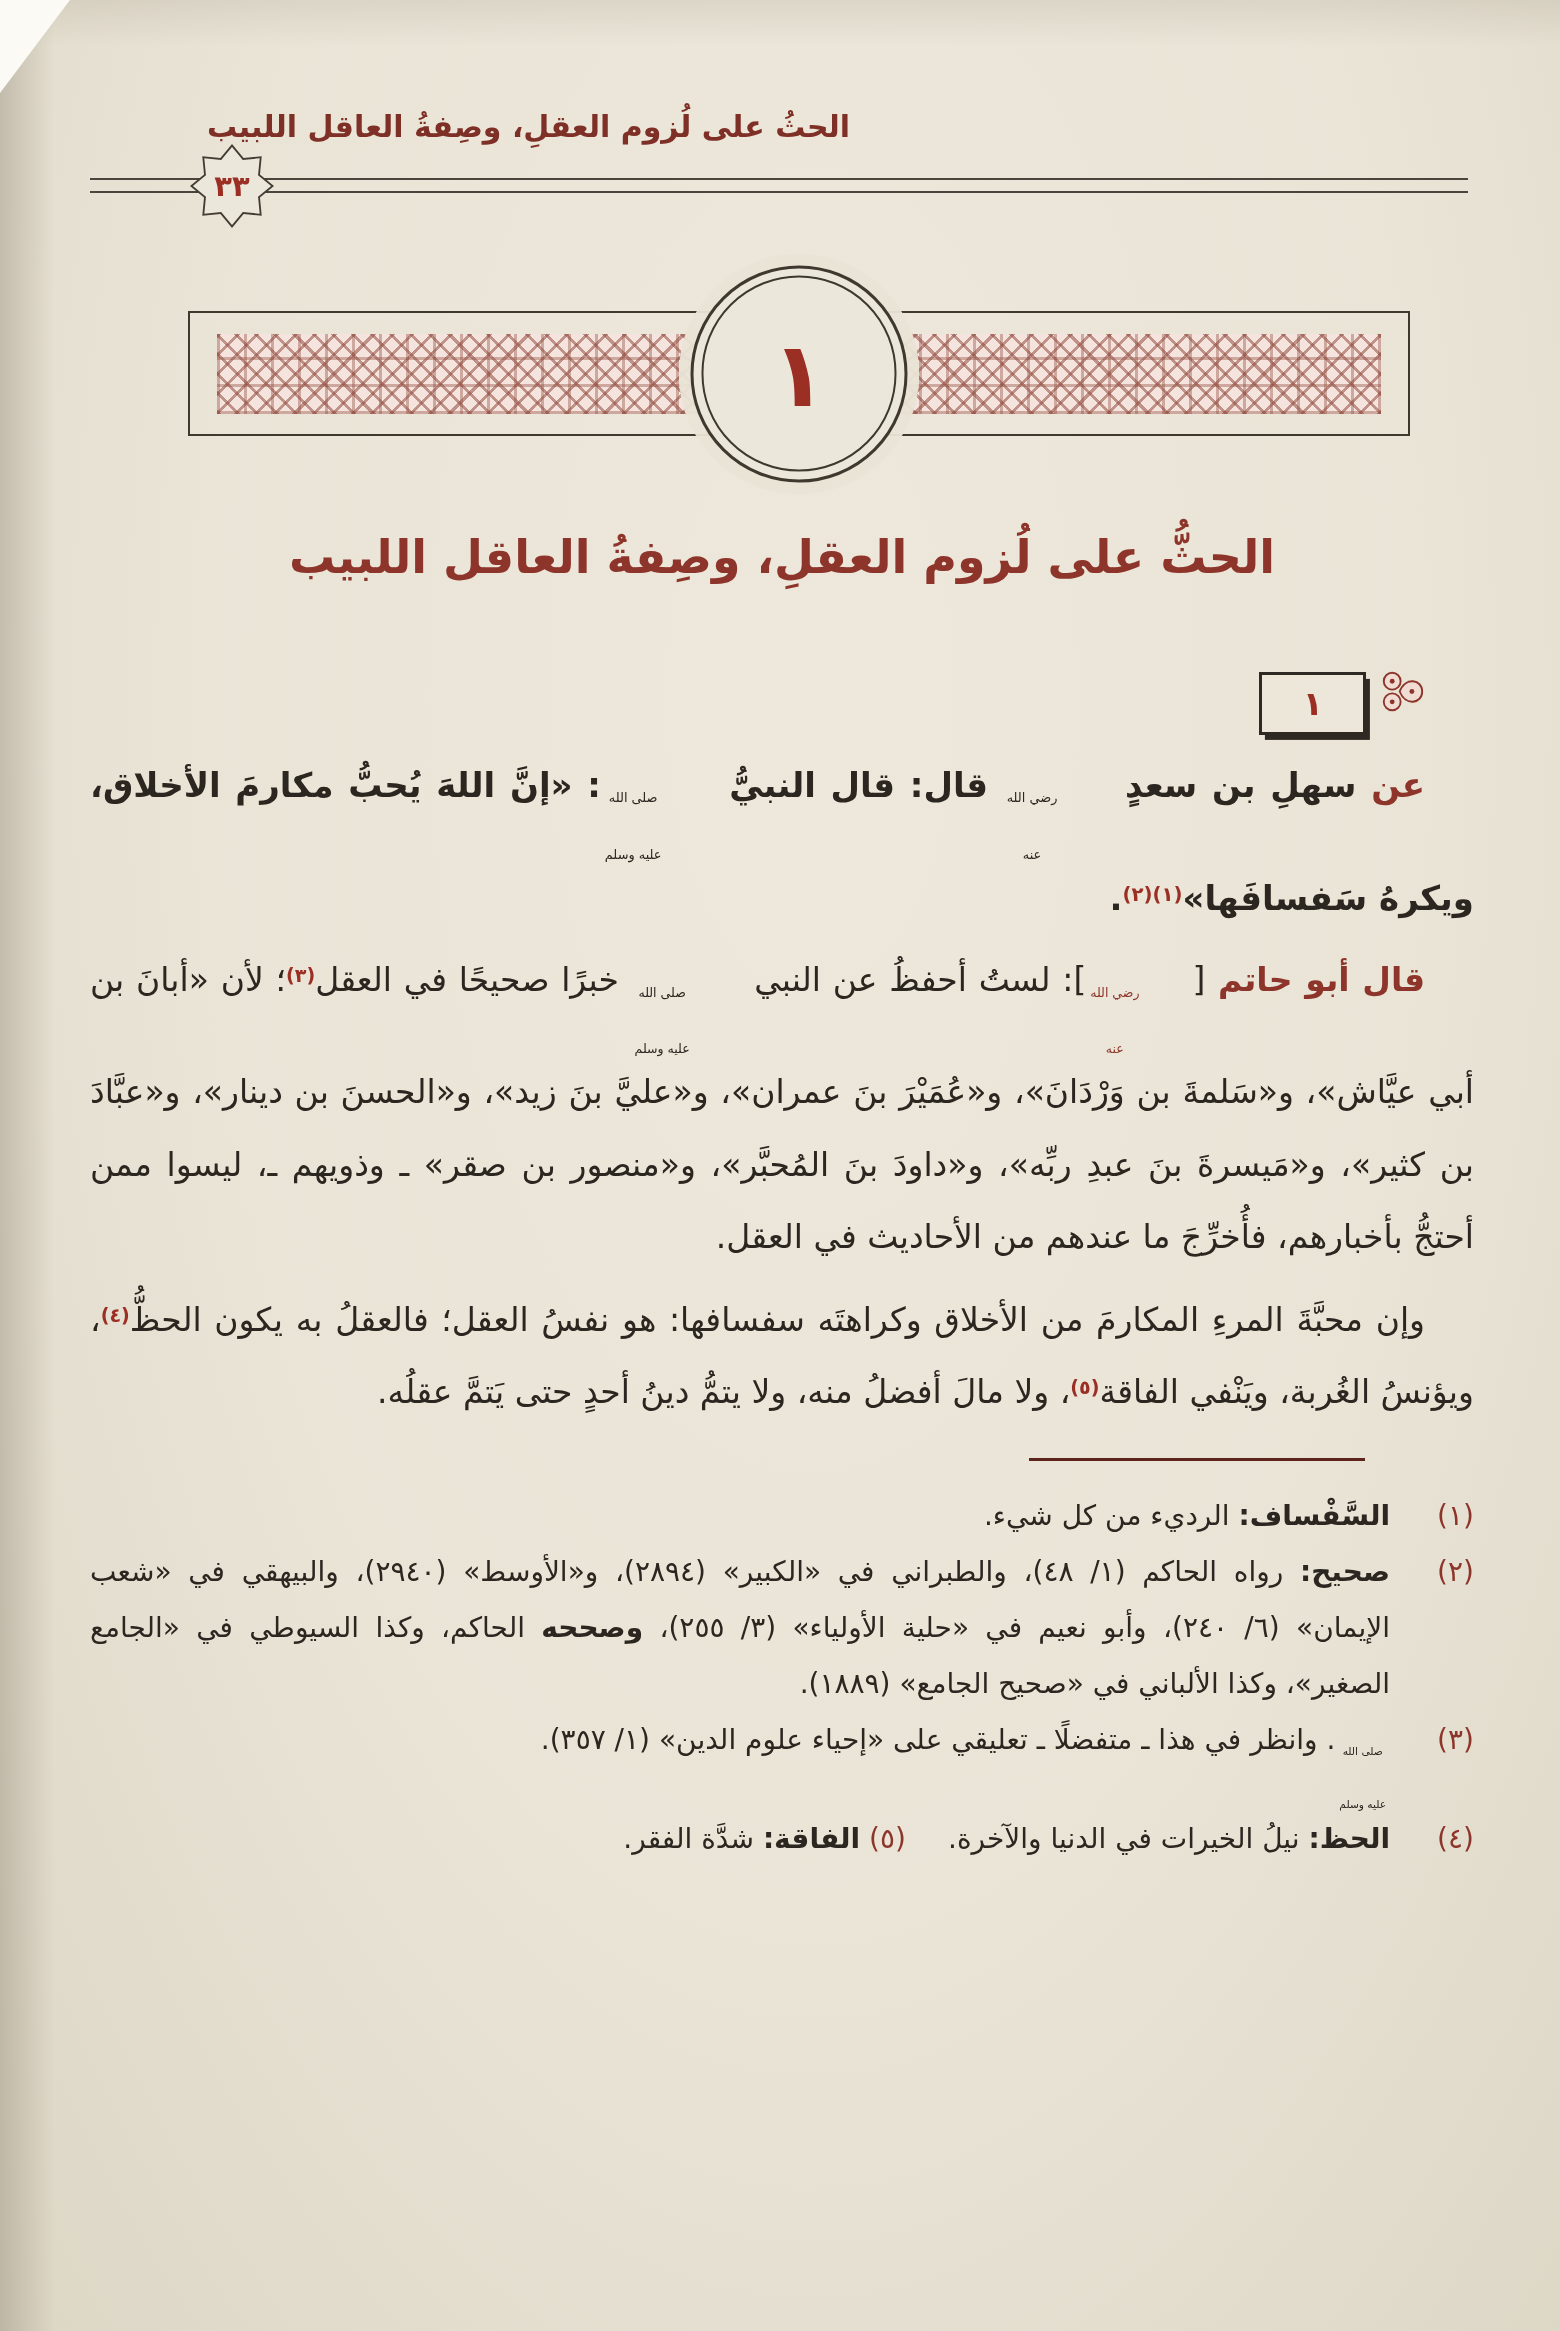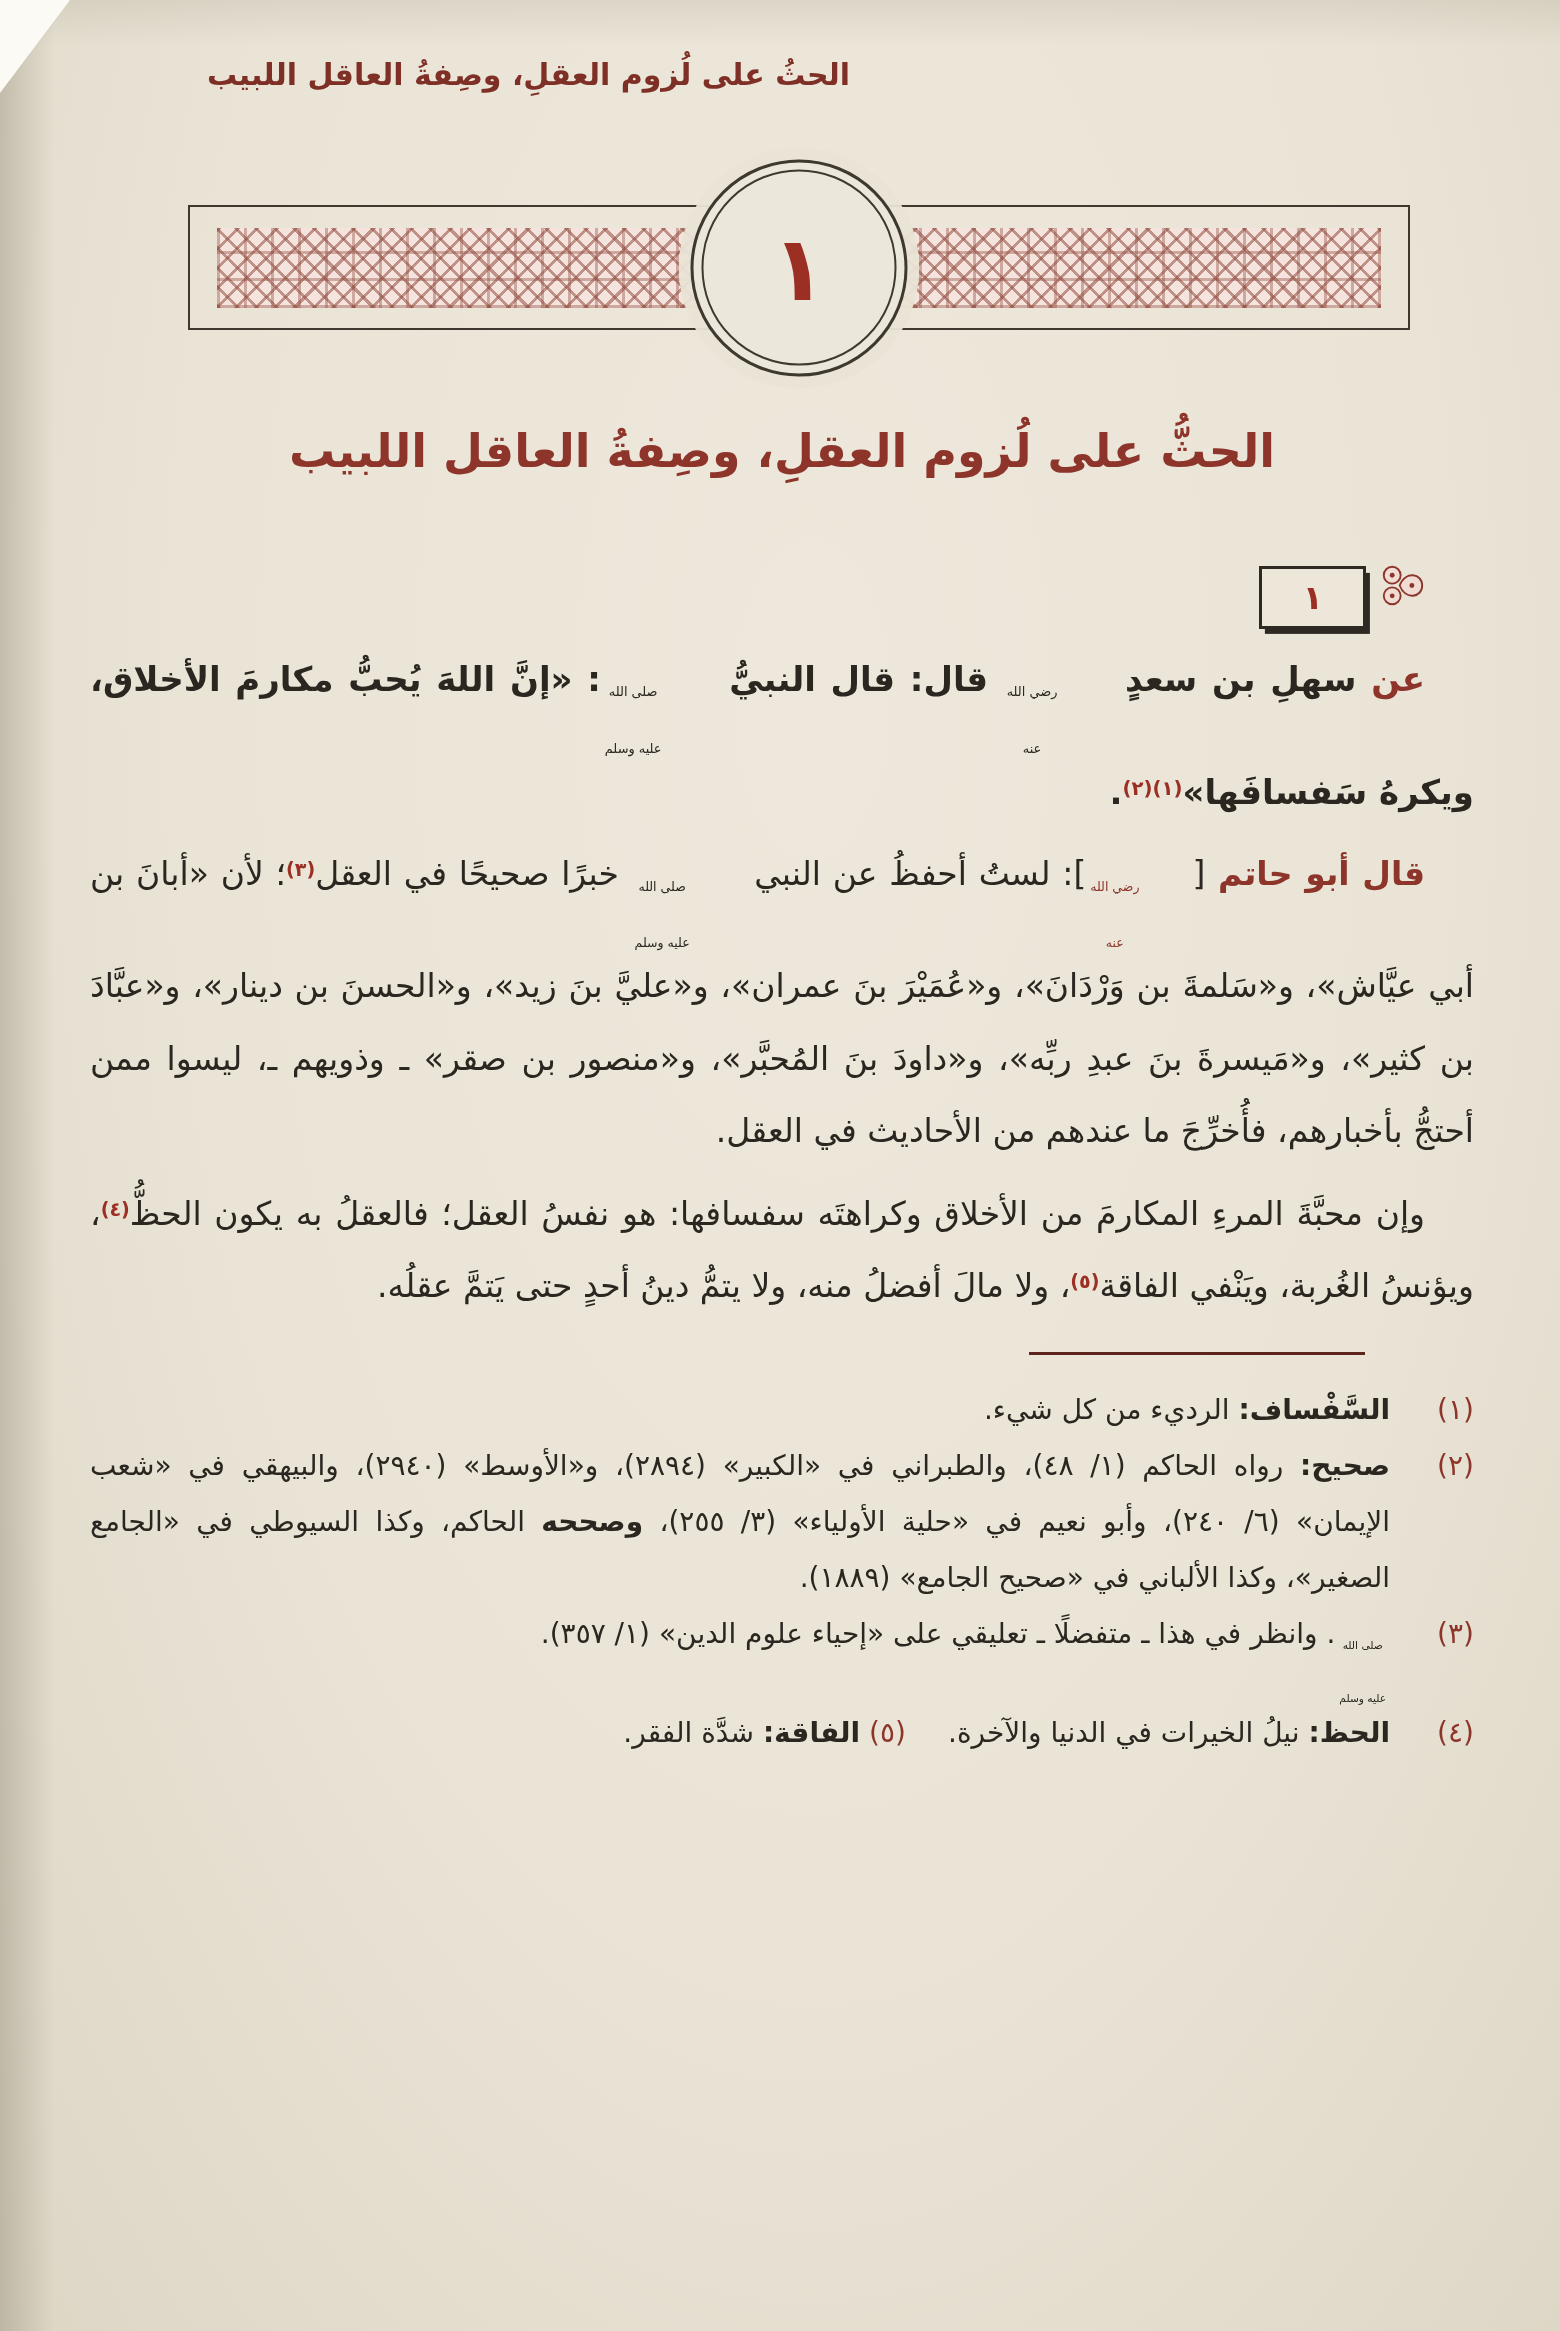--- a/index.html
+++ b/index.html
@@ -1,19 +1,19 @@
 <!DOCTYPE html>
 <html lang="ar"><head>
 <meta charset="utf-8">
 <style>
   html,body{margin:0;padding:0;background:#6f6a60;}
   .page{
     position:relative;
     width:1560px;height:2332px;box-sizing:border-box;
-    padding:57px 86px 59px 90px;
+    padding:109px 86px 59px 90px;
     background:
       linear-gradient(90deg, rgba(110,100,82,.28) 0, rgba(110,100,82,0) 3.5%),
       linear-gradient(180deg, rgba(110,100,82,.12) 0, rgba(110,100,82,0) 2%),
       radial-gradient(ellipse at 52% 30%, #ede8db 0%, #e9e4d6 55%, #dcd6c5 100%);
     color:#2b2620;
     direction:rtl;
     font-family:"DejaVu Sans", sans-serif;
     overflow:hidden;
   }
   .corner-light{position:absolute;top:0;left:0;width:0;height:0;
@@ -101,20 +101,27 @@
   .fn-text{flex:1;text-align:justify;}
 </style>
 </head>
 <body>
 
 <div class="page">
   <div class="corner-light"></div>
 
   <header>
     <div class="running-head">الحثُ على لُزوم العقلِ، وصِفةُ العاقل اللبيب</div>
+    <div class="header-rule-row">
+      <div class="double-rule"></div>
+      <div class="star-badge">
+        <div class="star-inner"></div>
+        <span class="star-number">٣٣</span>
+      </div>
+    </div>
   </header>
 
   <div class="section-band">
     <div class="knot"></div>
     <div class="band-circle">
       <span class="band-number">١</span>
     </div>
   </div>
 
   <h1 class="chapter-title">الحثُّ على لُزوم العقلِ، وصِفةُ العاقل اللبيب</h1>

